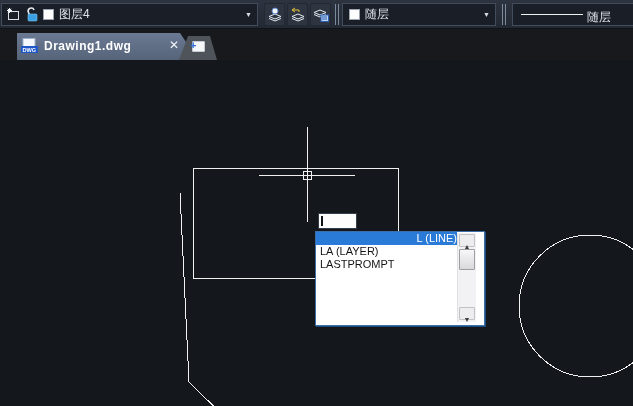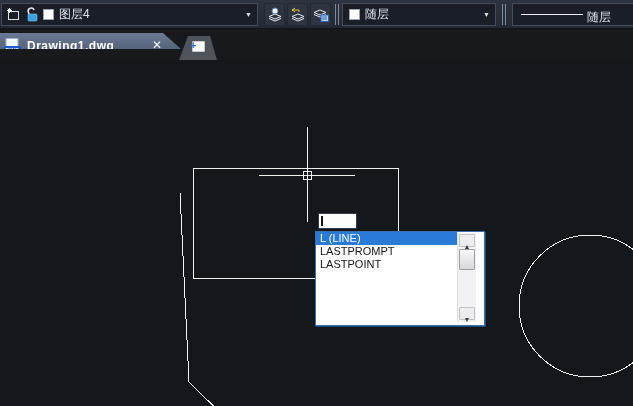--- a/index.html
+++ b/index.html
@@ -32,21 +32,21 @@
   #color-combo { left:342px; width:154px; }
   #color-combo .swatch { margin-left:6px; }
   #color-combo .label { margin-left:5px; }
 
   #linetype-combo { left:512px; width:130px; }
   .lt-line { position:absolute; left:8px; top:10px; width:62px; height:1px; background:#eef0f3; }
   #linetype-combo .label { position:absolute; left:74px; top:3px; }
 
   
   .tabbar { position:absolute; left:0; top:29px; width:633px; height:31px; background:#17191d; }
-  .tab-active { position:absolute; left:0; top:4px; width:182px; height:16px;
+  .tab-active { position:absolute; left:17px; top:4px; width:182px; height:27px;
                 background:linear-gradient(#6b7a93,#556479);
                 clip-path:polygon(0 0,163px 0,181px 100%,0 100%); }
   .tab-title { position:absolute; left:27px; top:6px; color:#fff; font-size:12px; font-weight:bold; letter-spacing:.5px; }
   .tab-close { position:absolute; left:152px; top:5px; color:#f2f5f9; font-size:12px; font-weight:bold; }
   .tab-dwg { position:absolute; left:4px; top:5px; }
   .tab-plus { position:absolute; left:179px; top:7px; width:38px; height:24px; background:#4e545a;
               clip-path:polygon(9px 0,31px 0,38px 100%,0 100%); }
   .plus-page { position:absolute; left:13px; top:5px; width:13px; height:11px; background:#f6f8fa;
                border:1px solid #c4ccd5; border-radius:1px; }
   .plus-glyph { position:absolute; left:-3px; top:-2px; color:#2f6fd6; font-size:11px; font-weight:bold; line-height:11px; }
@@ -59,21 +59,21 @@
   
   .cmd-input { position:absolute; left:318px; top:153px; width:39px; height:16px;
                background:#fdfdfe; border:1px solid #333c49; }
   .cmd-caret { position:absolute; left:2px; top:2px; width:2px; height:10px; background:#101418; }
 
   
   .autocomplete { position:absolute; left:315px; top:171px; width:170px; height:95px;
                   background:#fff; border:1px solid #3c6fa8; box-shadow:1px 1px 0 #1d4a7e; }
   .ac-item { position:relative; width:141px; height:13px; font-size:11px; line-height:13px;
              color:#151515; padding-left:4px; white-space:nowrap; overflow:hidden; }
-  .ac-item.selected { background:#2a7bd8; color:#fff; }
+  .ac-item.selected { background:#2a7bd8; color:#fff;text-align:right; }
 
   .ac-scrollbar { position:absolute; left:141px; top:1px; width:19px; height:89px;
                   background:#f2f1f3; border-left:1px solid #e0dfe1; }
   .sb-btn { position:absolute; left:1px; width:16px; height:13px; background:#edecee;
             border:1px solid #c2c1c4; border-radius:1px; text-align:center; }
   .sb-btn span { font-size:7px; color:#3c3c3c; line-height:11px; display:inline-block; }
   .sb-up { top:1px; } .sb-down { bottom:2px; }
   .sb-thumb { position:absolute; left:1px; top:16px; width:16px; height:21px;
               background:linear-gradient(#f7f6f8,#d9d8da); border:1px solid #9f9ea1; border-radius:1px; }
 </style>
@@ -170,22 +170,22 @@
         <line x1="307" y1="97" x2="307" y2="192"></line>
         <rect x="303" y="141" width="8" height="8"></rect>
       </svg>
 
     <div class="cmd-input">
       <span class="cmd-caret"></span>
     </div>
 
     <div class="autocomplete">
       <div class="ac-item selected">L (LINE)</div>
+      <div class="ac-item">LA (LAYER)</div>
       <div class="ac-item">LASTPROMPT</div>
-      <div class="ac-item">LASTPOINT</div>
 
       <div class="ac-scrollbar">
         <div class="sb-btn sb-up">
           <span>▲</span>
         </div>
         <div class="sb-thumb"></div>
         <div class="sb-btn sb-down">
           <span>▼</span>
         </div>
       </div>

